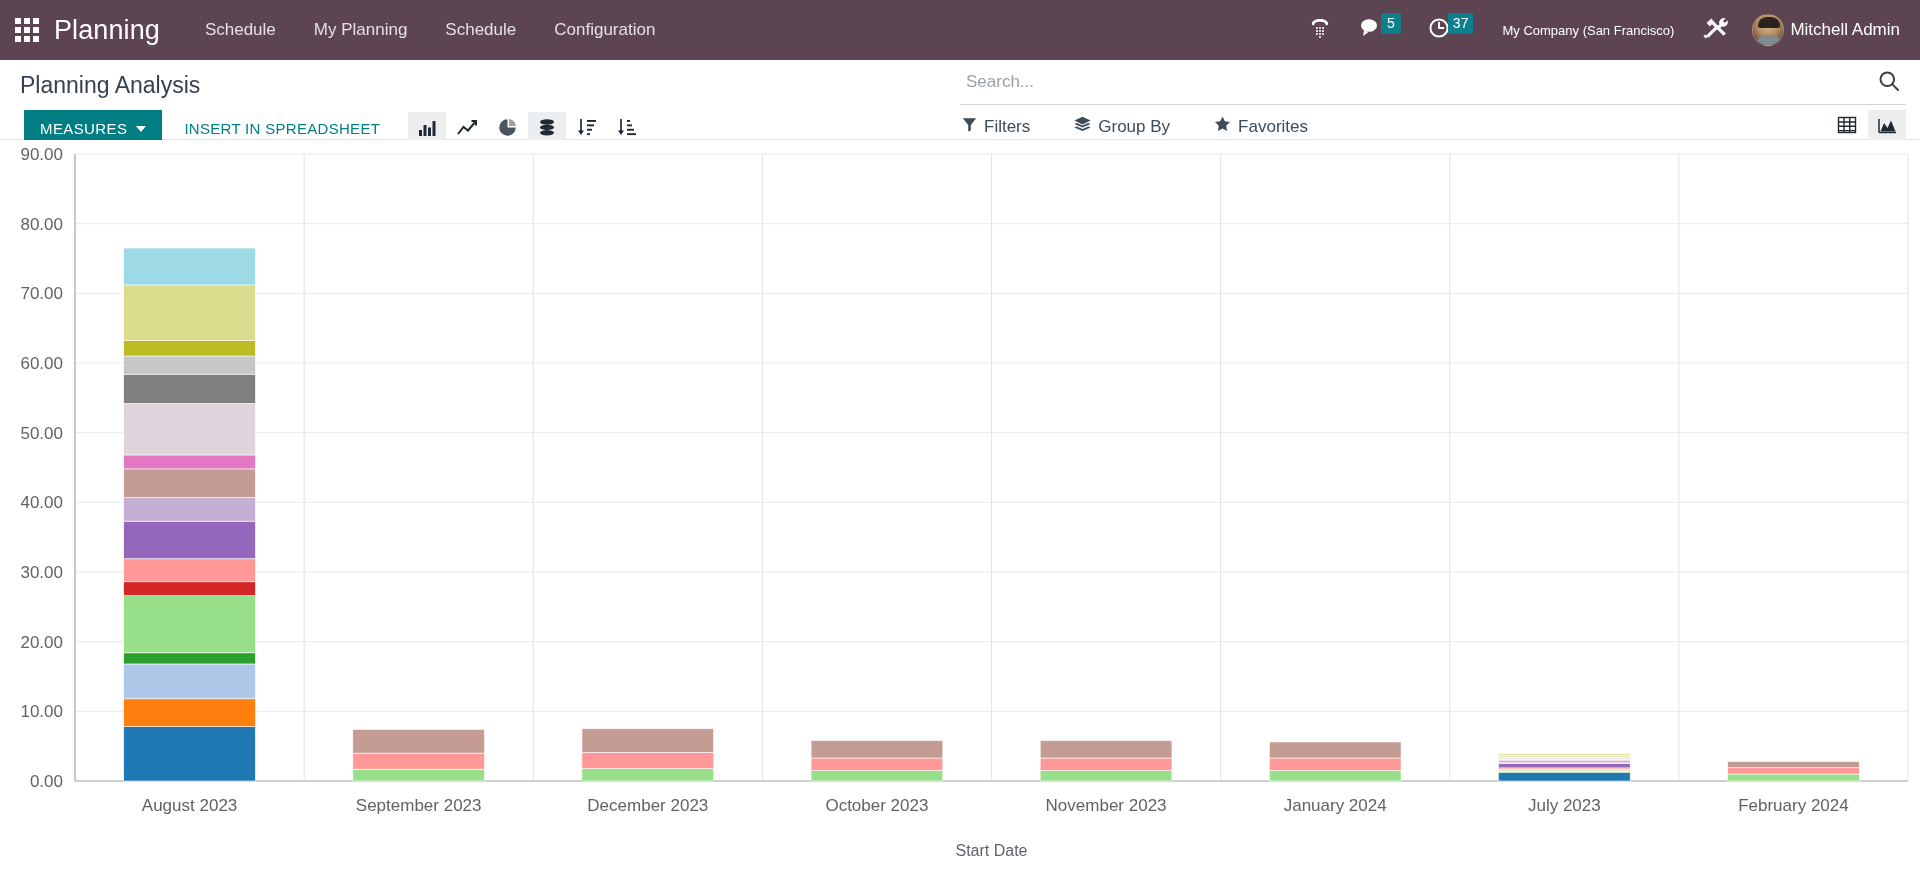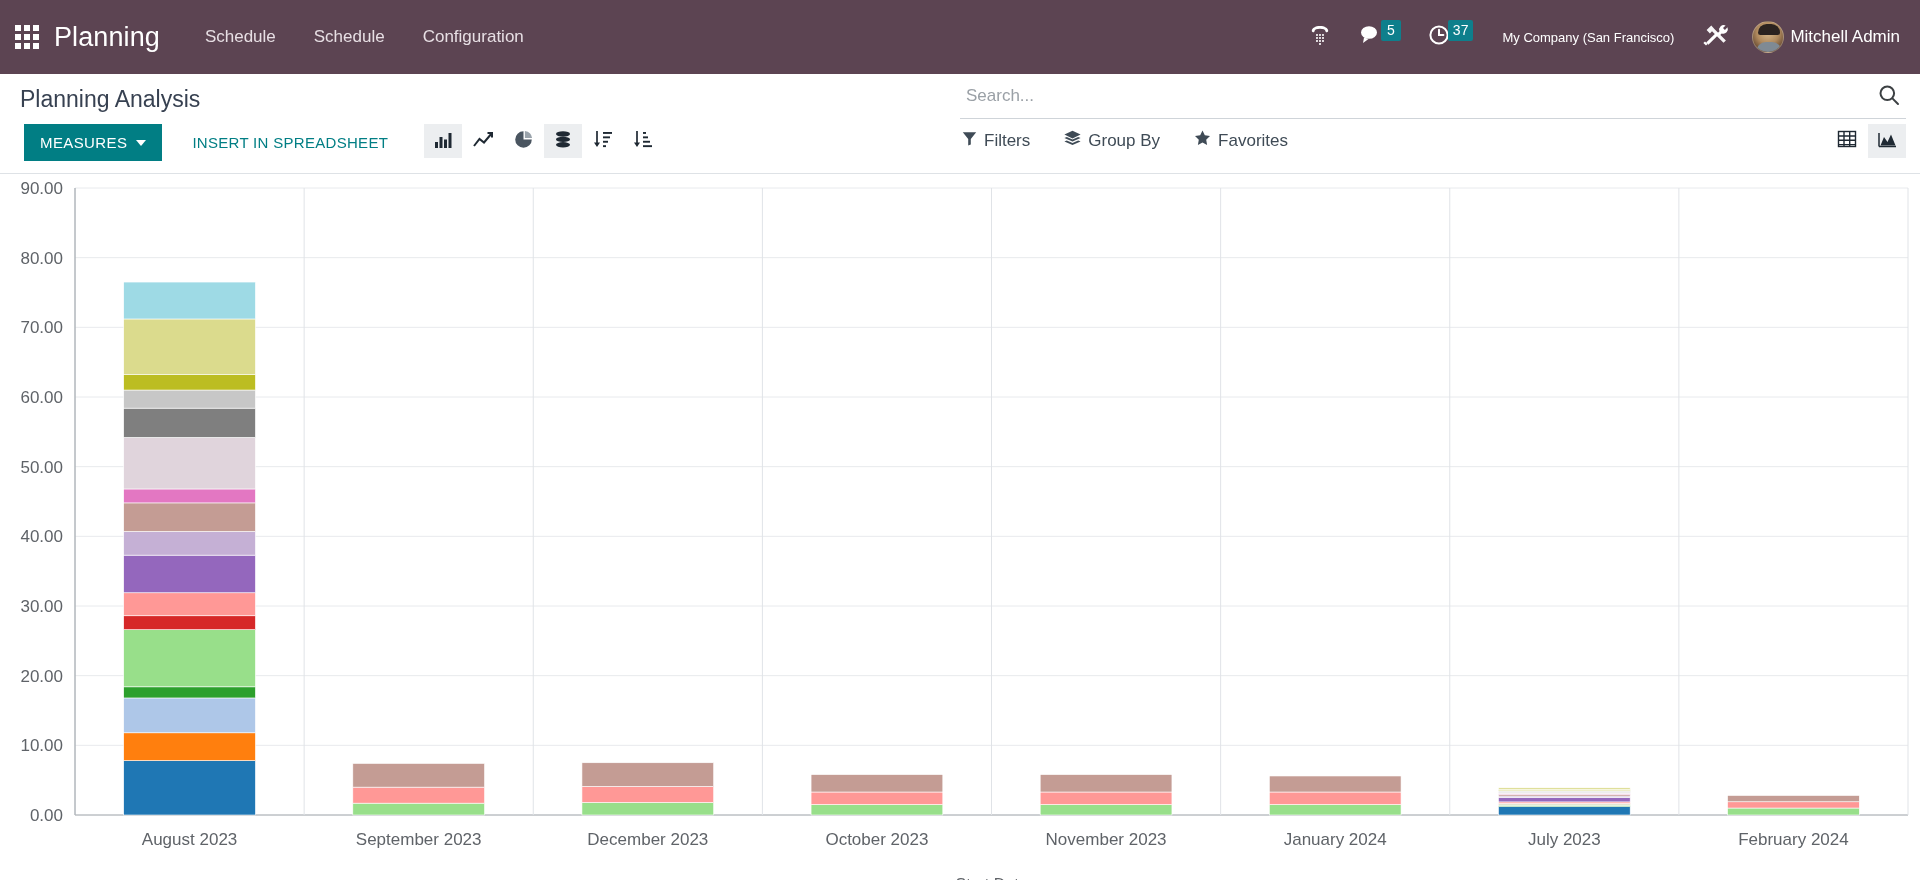--- a/index.html
+++ b/index.html
@@ -6,21 +6,21 @@
   * { box-sizing: border-box; margin: 0; padding: 0; }
   html, body {
     width: 1920px; height: 880px;
     font-family: "Liberation Sans", sans-serif;
     background: #ffffff;
     overflow: hidden;
   }
 
   
   .navbar {
-    height: 74px;
+    height: 60px;
     background: #5c4452;
     display: flex;
     align-items: center;
     padding: 0 14px 0 0;
     color: #ffffff;
     position: relative;
   }
   .apps-grid {
     width: 54px; height: 58px;
     display: flex; align-items: center; justify-content: center;
@@ -104,33 +104,33 @@
     width: 26px; height: 10px; border-radius: 10px 10px 0 0;
     background: #7f8a94;
   }
   .user-name { font-size: 17px; color: #ffffff; white-space: nowrap; }
 
   
   .control-panel {
     background: #ffffff;
     border-bottom: 1px solid #dee2e6;
     position: relative;
-    height: 100px;
+    height: 80px;
   }
   .cp-title {
     position: absolute;
     left: 20px; top: 12px;
     font-size: 23px;
     color: #374151;
     font-weight: 400;
   }
   .cp-left-tools {
     position: absolute;
     left: 24px; top: 50px;
-    display: flex; align-items: flex-start; gap: 8px;
+    display: flex; align-items: center; gap: 0;
   }
   .btn-measures {
     background: #017e84;
     color: #ffffff;
     border: none;
     font-size: 15px;
     letter-spacing: .4px;
     padding: 10px 16px;
     display: flex; align-items: center; gap: 9px;
     cursor: pointer;
@@ -189,21 +189,21 @@
   .search-input::placeholder { color: #9aa0a6; }
   .search-icon-btn {
     background: none; border: none; cursor: pointer;
     padding: 0 6px; display: flex; align-items: center;
     color: #3c4043;
   }
   .filter-row {
     display: flex; align-items: center;
     height: 43px;
     padding-left: 2px;
-    gap: 6px;
+    gap: 16px;
   }
   .filter-item {
     display: flex; align-items: center; gap: 7px;
     font-size: 17px;
     color: #3f4b56;
     padding: 4px 14px 4px 0;
     margin-right: 14px;
     cursor: pointer;
     white-space: nowrap;
   }
@@ -247,20 +247,21 @@
         <i></i>
         <i></i>
         <i></i>
         <i></i>
     </span>
   </div>
 
   <div class="brand">Planning</div>
 
   <div class="navlink">Schedule</div>
+  <div class="navlink">My Planning</div>
   <div class="navlink">Schedule</div>
   <div class="navlink">Configuration</div>
 
   <div class="nav-right">
 
     <div class="nav-icon-btn">
       <span>
         <svg width="24" height="24" viewBox="0 0 24 24" fill="#ffffff">
           <path d="M12 3C7.5 3 3.8 5.1 3.8 7.8c0 .9.5 1.4 1.3 1.4.9 0 1.4-.5 1.5-1.3.1-1.2 2.3-2.1 5.4-2.1s5.3.9 5.4 2.1c.1.8.6 1.3 1.5 1.3.8 0 1.3-.5 1.3-1.4C20.2 5.1 16.5 3 12 3z"></path>
           <circle cx="9" cy="12" r="1.05"></circle>

